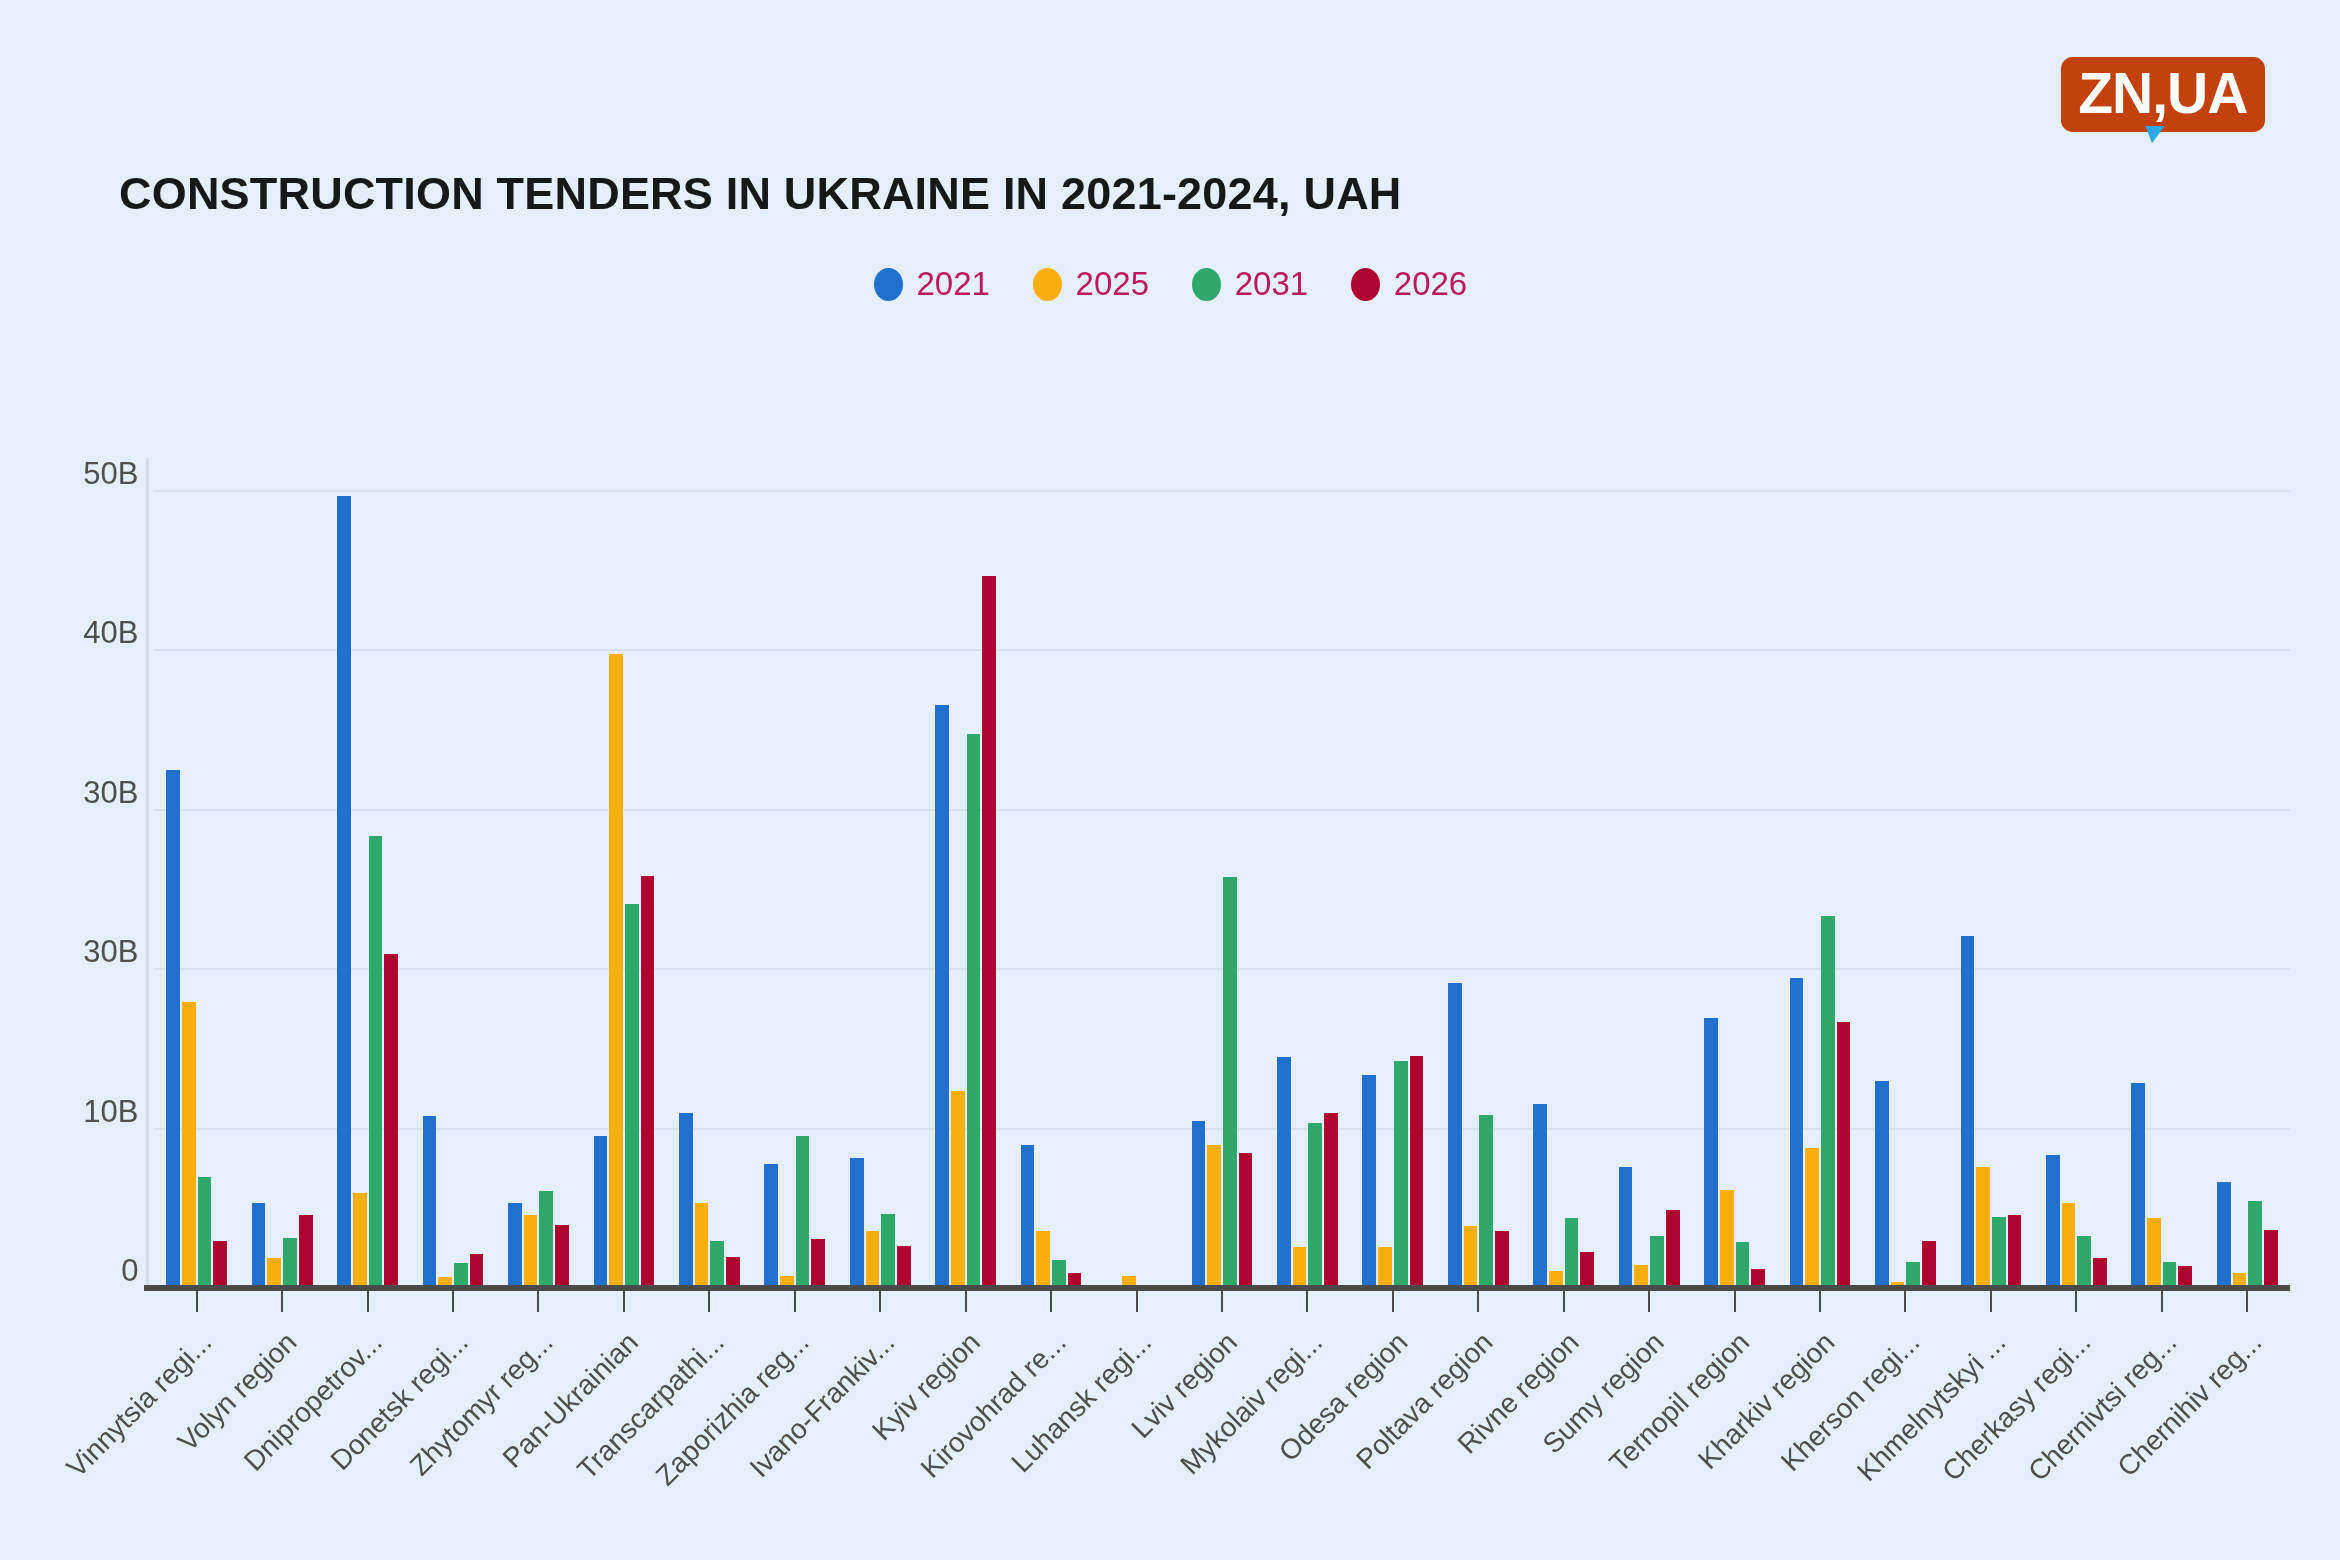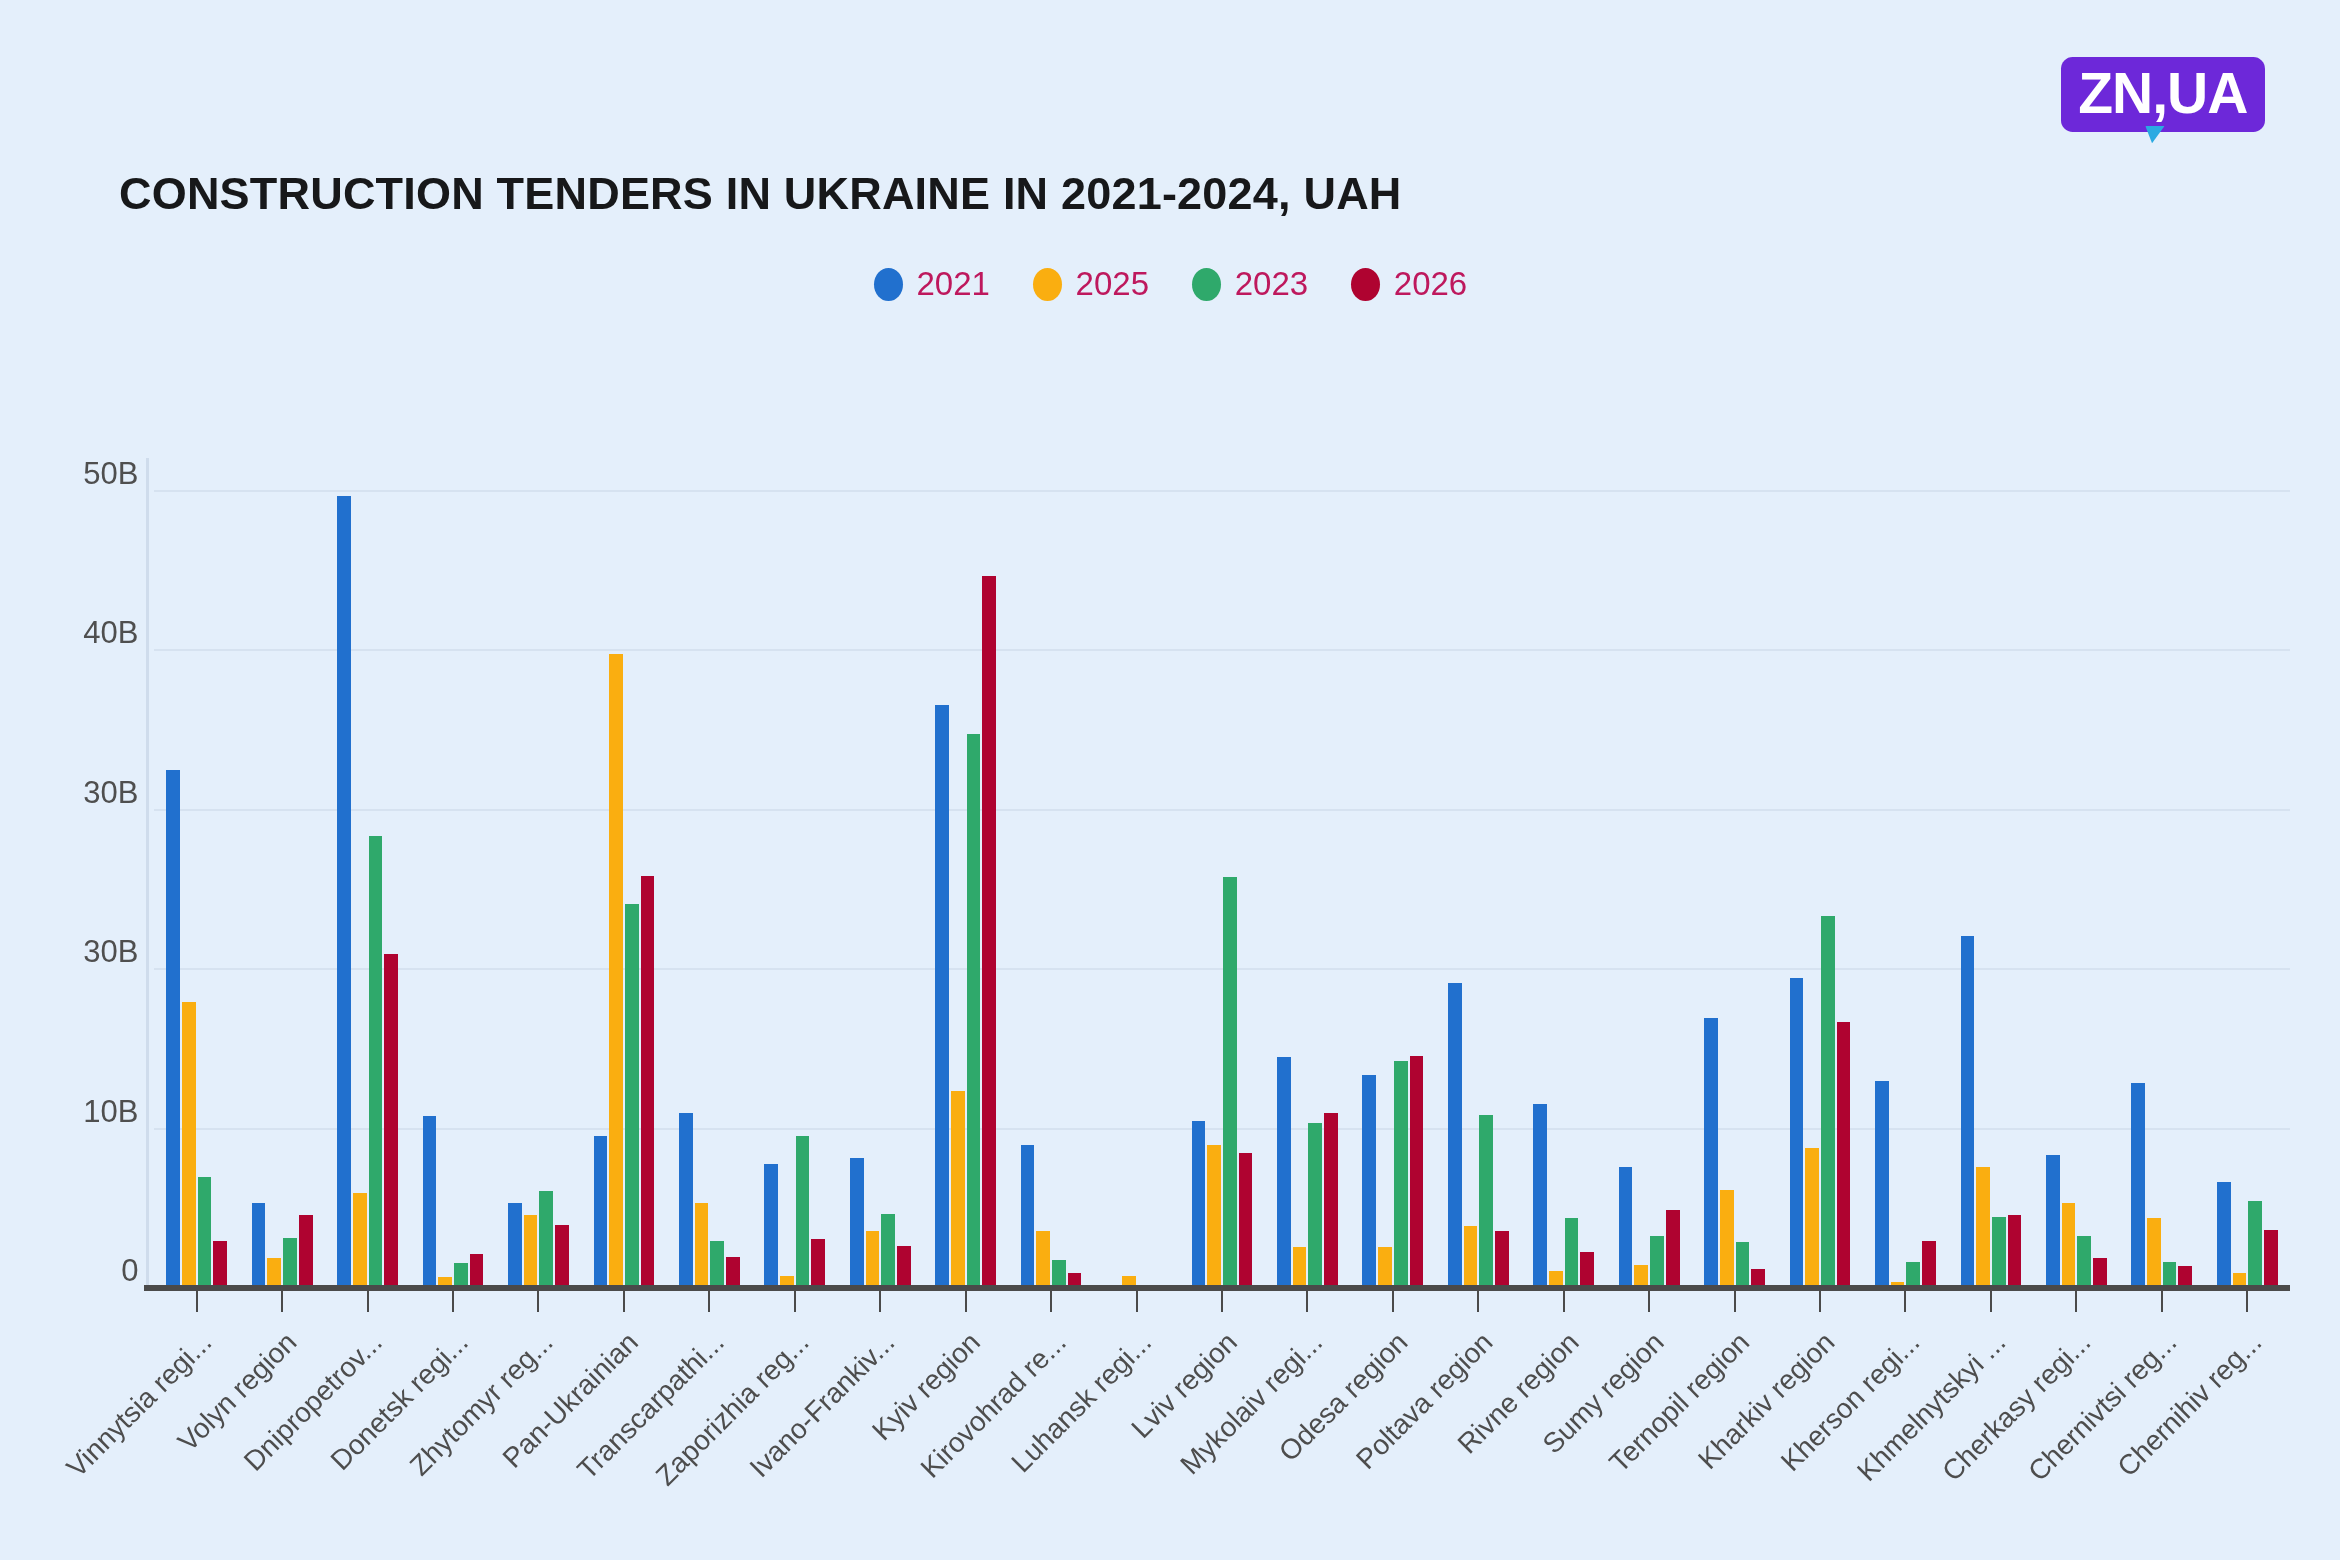--- a/index.html
+++ b/index.html
@@ -10,21 +10,21 @@
     overflow: hidden;
   }
   #root { position: relative; width: 2341px; height: 1560px; }
 
   
   .logo-wrap {
     position: absolute; top: 57px; right: 76px;
     display: flex; align-items: center; justify-content: center;
   }
   .logo-box {
-    background: #6d28d9;
+    background: #c2410c;
     border-radius: 11.7px;
     padding: 7.8px 17.6px 9.8px 17.6px;
     display: flex; align-items: baseline;
     position: relative;
   }
   .logo-text {
     color: #ffffff;
     font-size: 57px;
     font-weight: bold;
     letter-spacing: -1px;
@@ -153,21 +153,21 @@
       <div class="legend-item">
         <span class="legend-dot" style="background: rgb(33, 112, 206);"></span>
         <span class="legend-label">2021</span>
       </div>
       <div class="legend-item">
         <span class="legend-dot" style="background: rgb(250, 174, 16);"></span>
         <span class="legend-label">2025</span>
       </div>
       <div class="legend-item">
         <span class="legend-dot" style="background: rgb(47, 169, 107);"></span>
-        <span class="legend-label">2023</span>
+        <span class="legend-label">2031</span>
       </div>
       <div class="legend-item">
         <span class="legend-dot" style="background: rgb(175, 3, 48);"></span>
         <span class="legend-label">2026</span>
       </div>
     </div>
 
   <div class="plot">
     <div class="gridlines" id="gridlines">
         <div class="ytick-label" style="top: calc(100% + 2px);">0</div>

